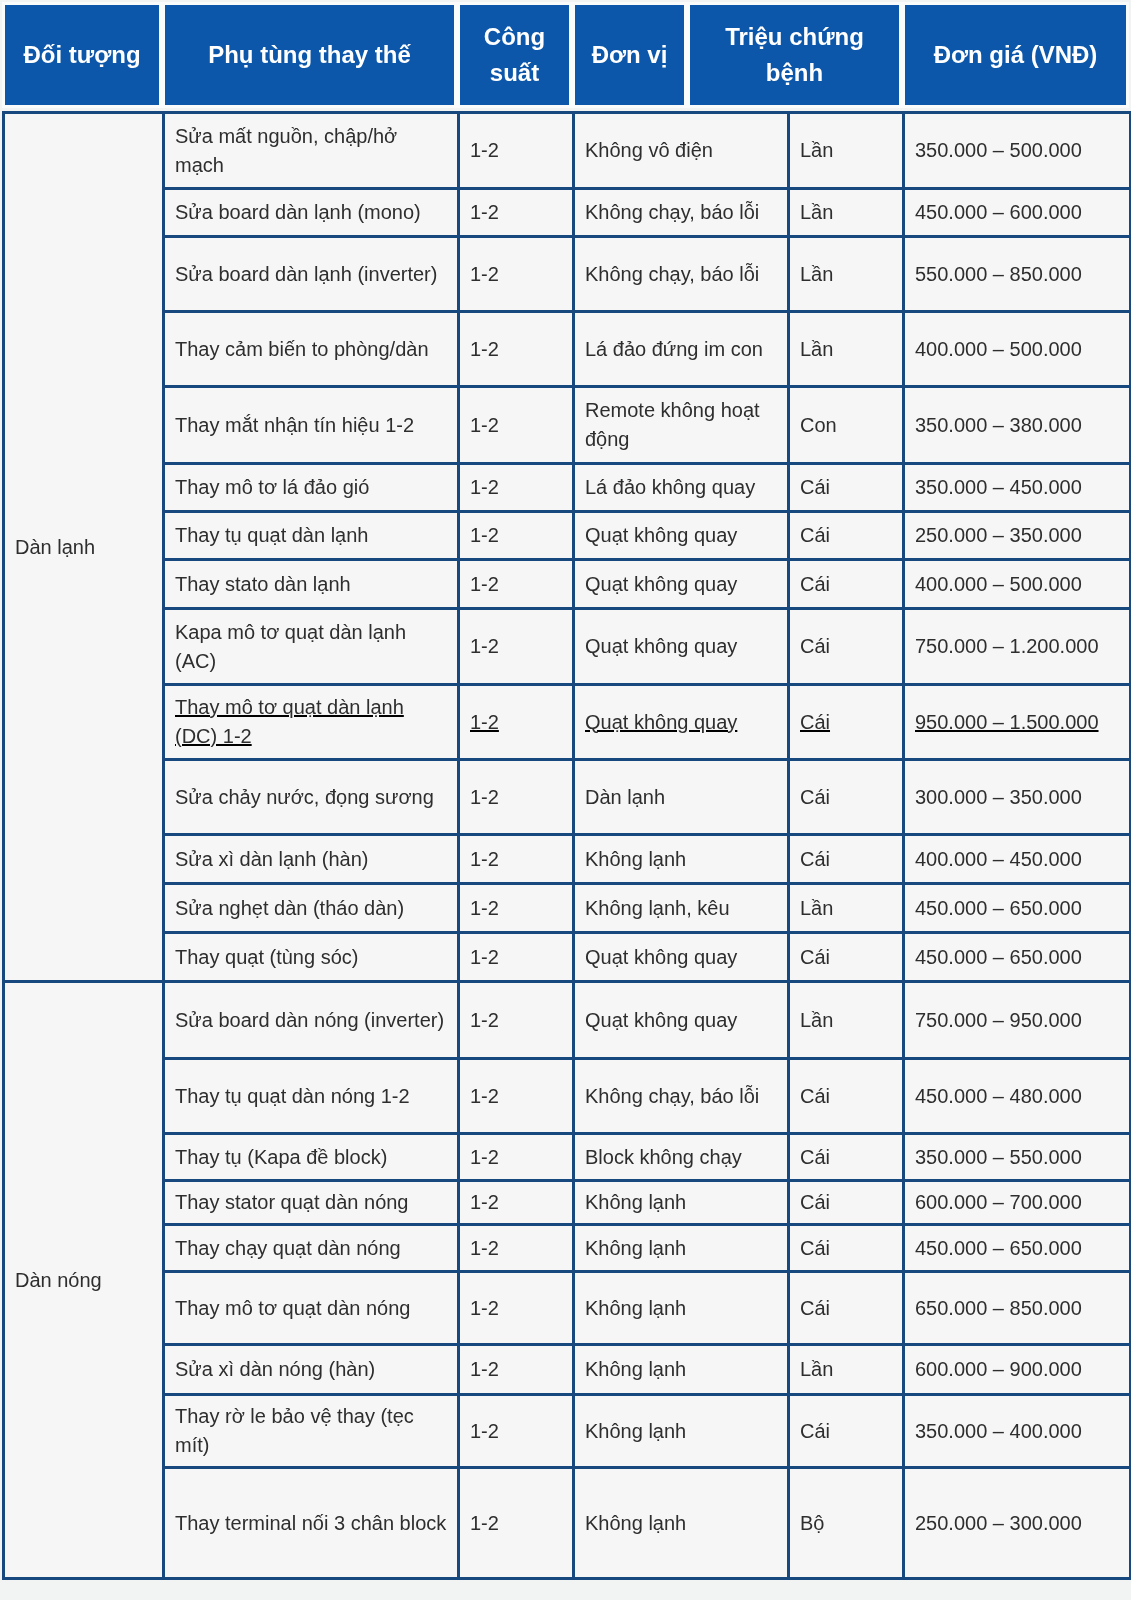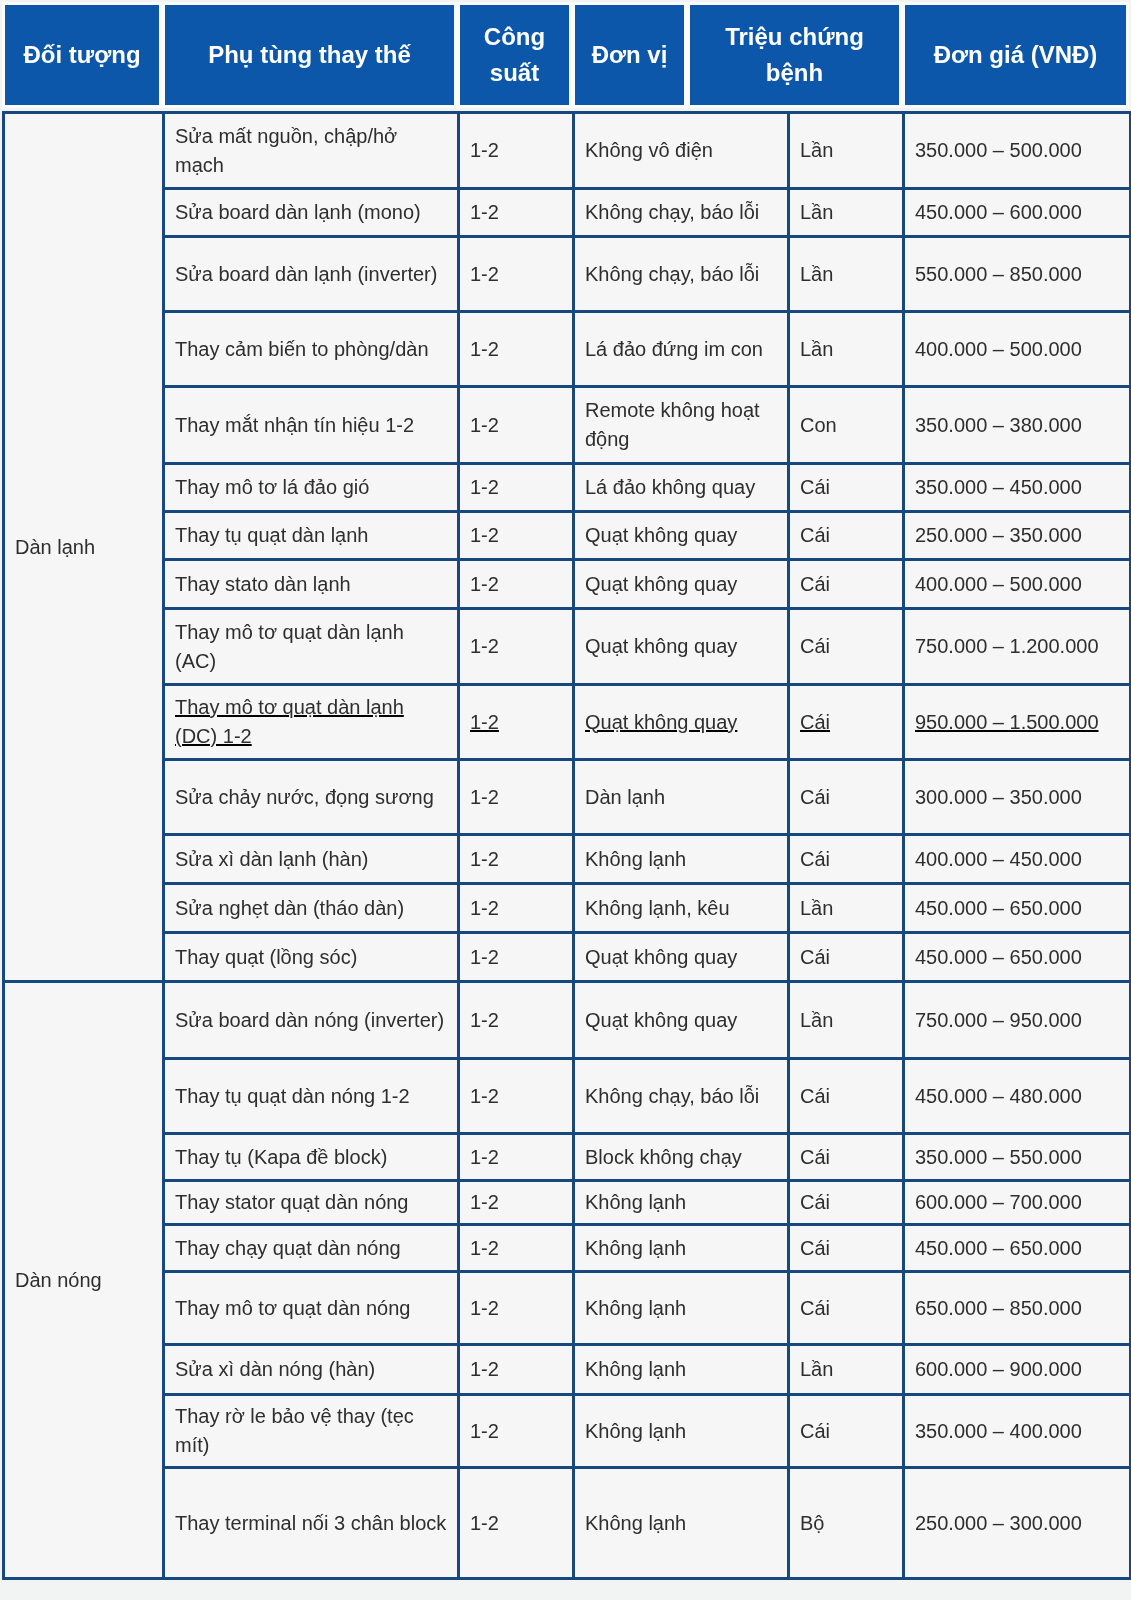--- a/index.html
+++ b/index.html
@@ -149,21 +149,21 @@
           <td>250.000 – 350.000</td>
         </tr>
         <tr style="height: 49px;">
           <td>Thay stato dàn lạnh</td>
           <td>1-2</td>
           <td>Quạt không quay</td>
           <td>Cái</td>
           <td>400.000 – 500.000</td>
         </tr>
         <tr style="height: 76px;">
-          <td>Thay mô tơ quạt dàn lạnh (AC)</td>
+          <td>Kapa mô tơ quạt dàn lạnh (AC)</td>
           <td>1-2</td>
           <td>Quạt không quay</td>
           <td>Cái</td>
           <td>750.000 – 1.200.000</td>
         </tr>
         <tr style="height: 75px; text-decoration: underline;">
           <td>Thay mô tơ quạt dàn lạnh (DC) 1-2</td>
           <td>1-2</td>
           <td>Quạt không quay</td>
           <td>Cái</td>
@@ -184,21 +184,21 @@
           <td>400.000 – 450.000</td>
         </tr>
         <tr style="height: 49px;">
           <td>Sửa nghẹt dàn (tháo dàn)</td>
           <td>1-2</td>
           <td>Không lạnh, kêu</td>
           <td>Lần</td>
           <td>450.000 – 650.000</td>
         </tr>
         <tr style="height: 49px;">
-          <td>Thay quạt (lồng sóc)</td>
+          <td>Thay quạt (tùng sóc)</td>
           <td>1-2</td>
           <td>Quạt không quay</td>
           <td>Cái</td>
           <td>450.000 – 650.000</td>
         </tr>
         <tr style="height: 77px;">
           <td class="group" rowspan="9">Dàn nóng</td>
           <td>Sửa board dàn nóng (inverter)</td>
           <td>1-2</td>
           <td>Quạt không quay</td>

